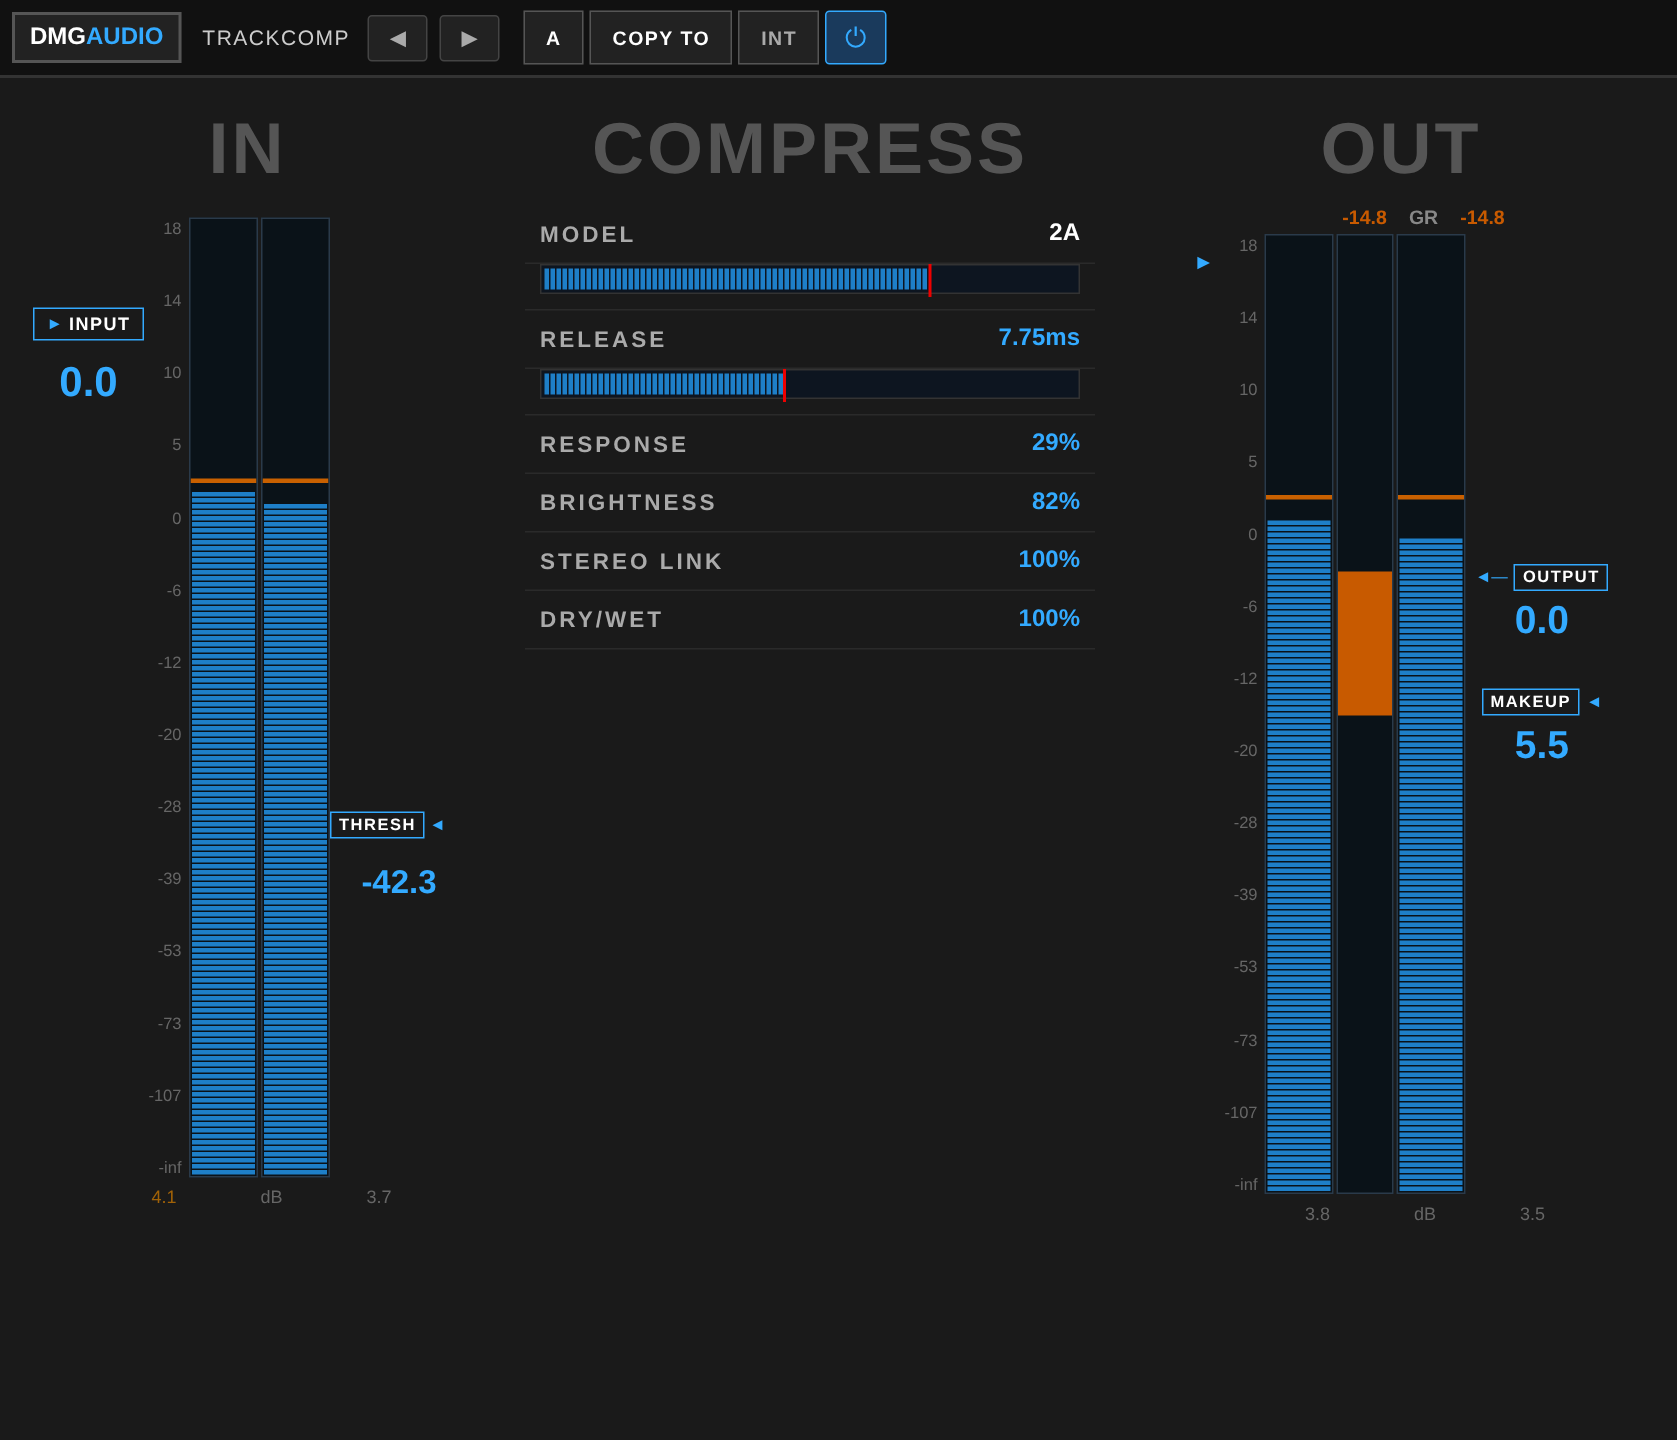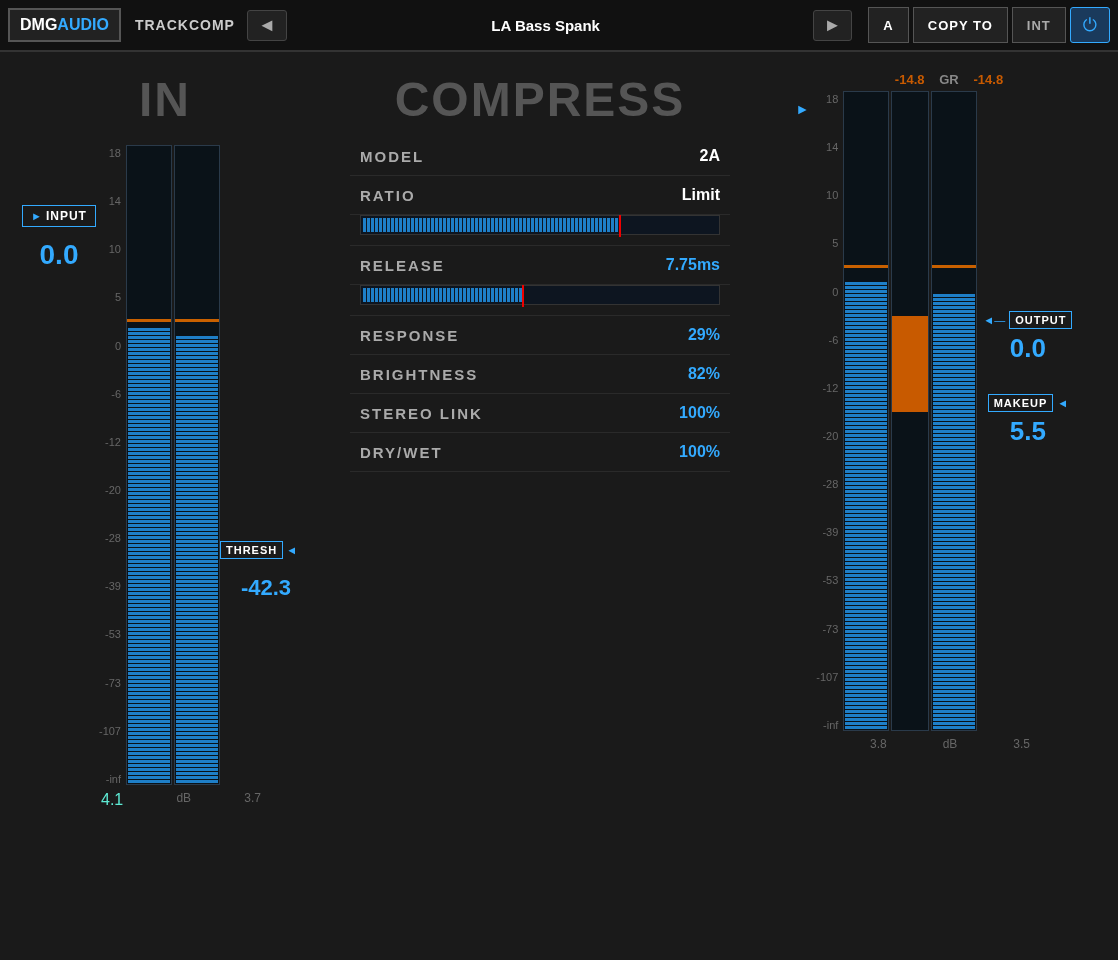--- a/index.html
+++ b/index.html
@@ -36,21 +36,21 @@
     }
     .audio-text {
       color: #3af;
       font-size: 16px;
       font-weight: bold;
     }
 
     .trackcomp-label {
       color: #ccc;
       font-size: 14px;
-      font-weight: bold;
+      font-weight: normal;
       letter-spacing: 1px;
       margin-left: 16px;
     }
 
     .nav-arrow {
       color: #aaa;
       font-size: 18px;
       margin: 0 8px;
       cursor: pointer;
       padding: 4px 10px;
@@ -253,21 +253,20 @@
 </head>
 <body>
 
 <div id="header">
   <div class="dmg-logo">
     <span class="dmg-text">DMG</span>
     <span class="audio-text">AUDIO</span>
   </div>
   <span class="trackcomp-label" style="margin-left:14px;">TRACKCOMP</span>
   <button class="nav-arrow" style="margin-left:12px; margin-right:0;">◄</button>
-  <span class="preset-name">LA Bass Spank</span>
   <button class="nav-arrow">►</button>
   <button class="header-btn header-btn-active" style="margin-left:8px;">A</button>
   <button class="header-btn header-btn-active">COPY TO</button>
   <button class="header-btn">INT</button>
   <button class="power-btn">⏻</button>
 </div>
 
 <div id="main">
 
   <div id="in-section">
@@ -545,38 +544,34 @@
       <div style="display:flex; flex-direction:column; align-items:center; width:80px; margin-top:420px; margin-left:6px; position:relative;">
         <div style="position:absolute; top:-24px; left:-6px; display:flex; align-items:center; gap:3px;">
           <span style="border:1px solid #3af; padding:2px 5px; color:#fff; font-size:11px; font-weight:bold; letter-spacing:1px;">THRESH</span>
           <span style="color:#3af; font-size:11px;">◄</span>
         </div>
         <div class="thresh-value" style="margin-top:10px;">-42.3</div>
       </div>
     </div>
 
     <div style="display:flex; flex-direction:row; justify-content:space-between; width:160px; margin-top:6px; margin-left:32px;">
-      <span style="color:#5eead4; font-size:16px;">4.1</span>
+      <span style="color:#a16207; font-size:12px;">4.1</span>
       <span style="color:#666; font-size:12px;">dB</span>
       <span style="color:#666; font-size:12px;">3.7</span>
     </div>
   </div>
 
   <div id="compress-section">
     <div class="section-title">COMPRESS</div>
 
     <div class="param-row">
       <span class="param-label">MODEL</span>
       <span class="param-value-white">2A</span>
     </div>
 
-    <div class="param-row">
-      <span class="param-label">RATIO</span>
-      <span class="param-value-white">Limit</span>
-    </div>
 
 
     <div class="slider-container">
       <div class="slider-track">
         <div id="attack-slider-fill" style="display:flex; flex-direction:row; gap:1px; padding:2px; height:100%; width:72%;">
             <div style="width: 3px; height: 100%; background: rgb(30, 127, 200); flex-shrink: 0;"></div>
             <div style="width: 3px; height: 100%; background: rgb(30, 127, 200); flex-shrink: 0;"></div>
             <div style="width: 3px; height: 100%; background: rgb(30, 127, 200); flex-shrink: 0;"></div>
             <div style="width: 3px; height: 100%; background: rgb(30, 127, 200); flex-shrink: 0;"></div>
             <div style="width: 3px; height: 100%; background: rgb(30, 127, 200); flex-shrink: 0;"></div>
@@ -713,20 +708,21 @@
     </div>
 
 
     <div class="param-row">
       <span class="param-label">DRY/WET</span>
       <span class="param-value">100%</span>
     </div>
   </div>
 
   <div id="out-section">
+    <div class="section-title">OUT</div>
 
     <div style="display:flex; flex-direction:row; align-items:center; gap:12px; margin-bottom:4px; margin-left:30px;">
       <span style="color:#c85a00; font-size:13px; font-weight:bold; width:55px; text-align:right;">-14.8</span>
       <span style="color:#888; font-size:13px; font-weight:bold; width:25px; text-align:center;">GR</span>
       <span style="color:#c85a00; font-size:13px; font-weight:bold; width:55px;">-14.8</span>
     </div>
 
     <div style="display:flex; flex-direction:row; align-items:flex-start; position:relative;">
 
       <div style="margin-top:10px; margin-right:2px; color:#3af; font-size:14px;">►</div>

